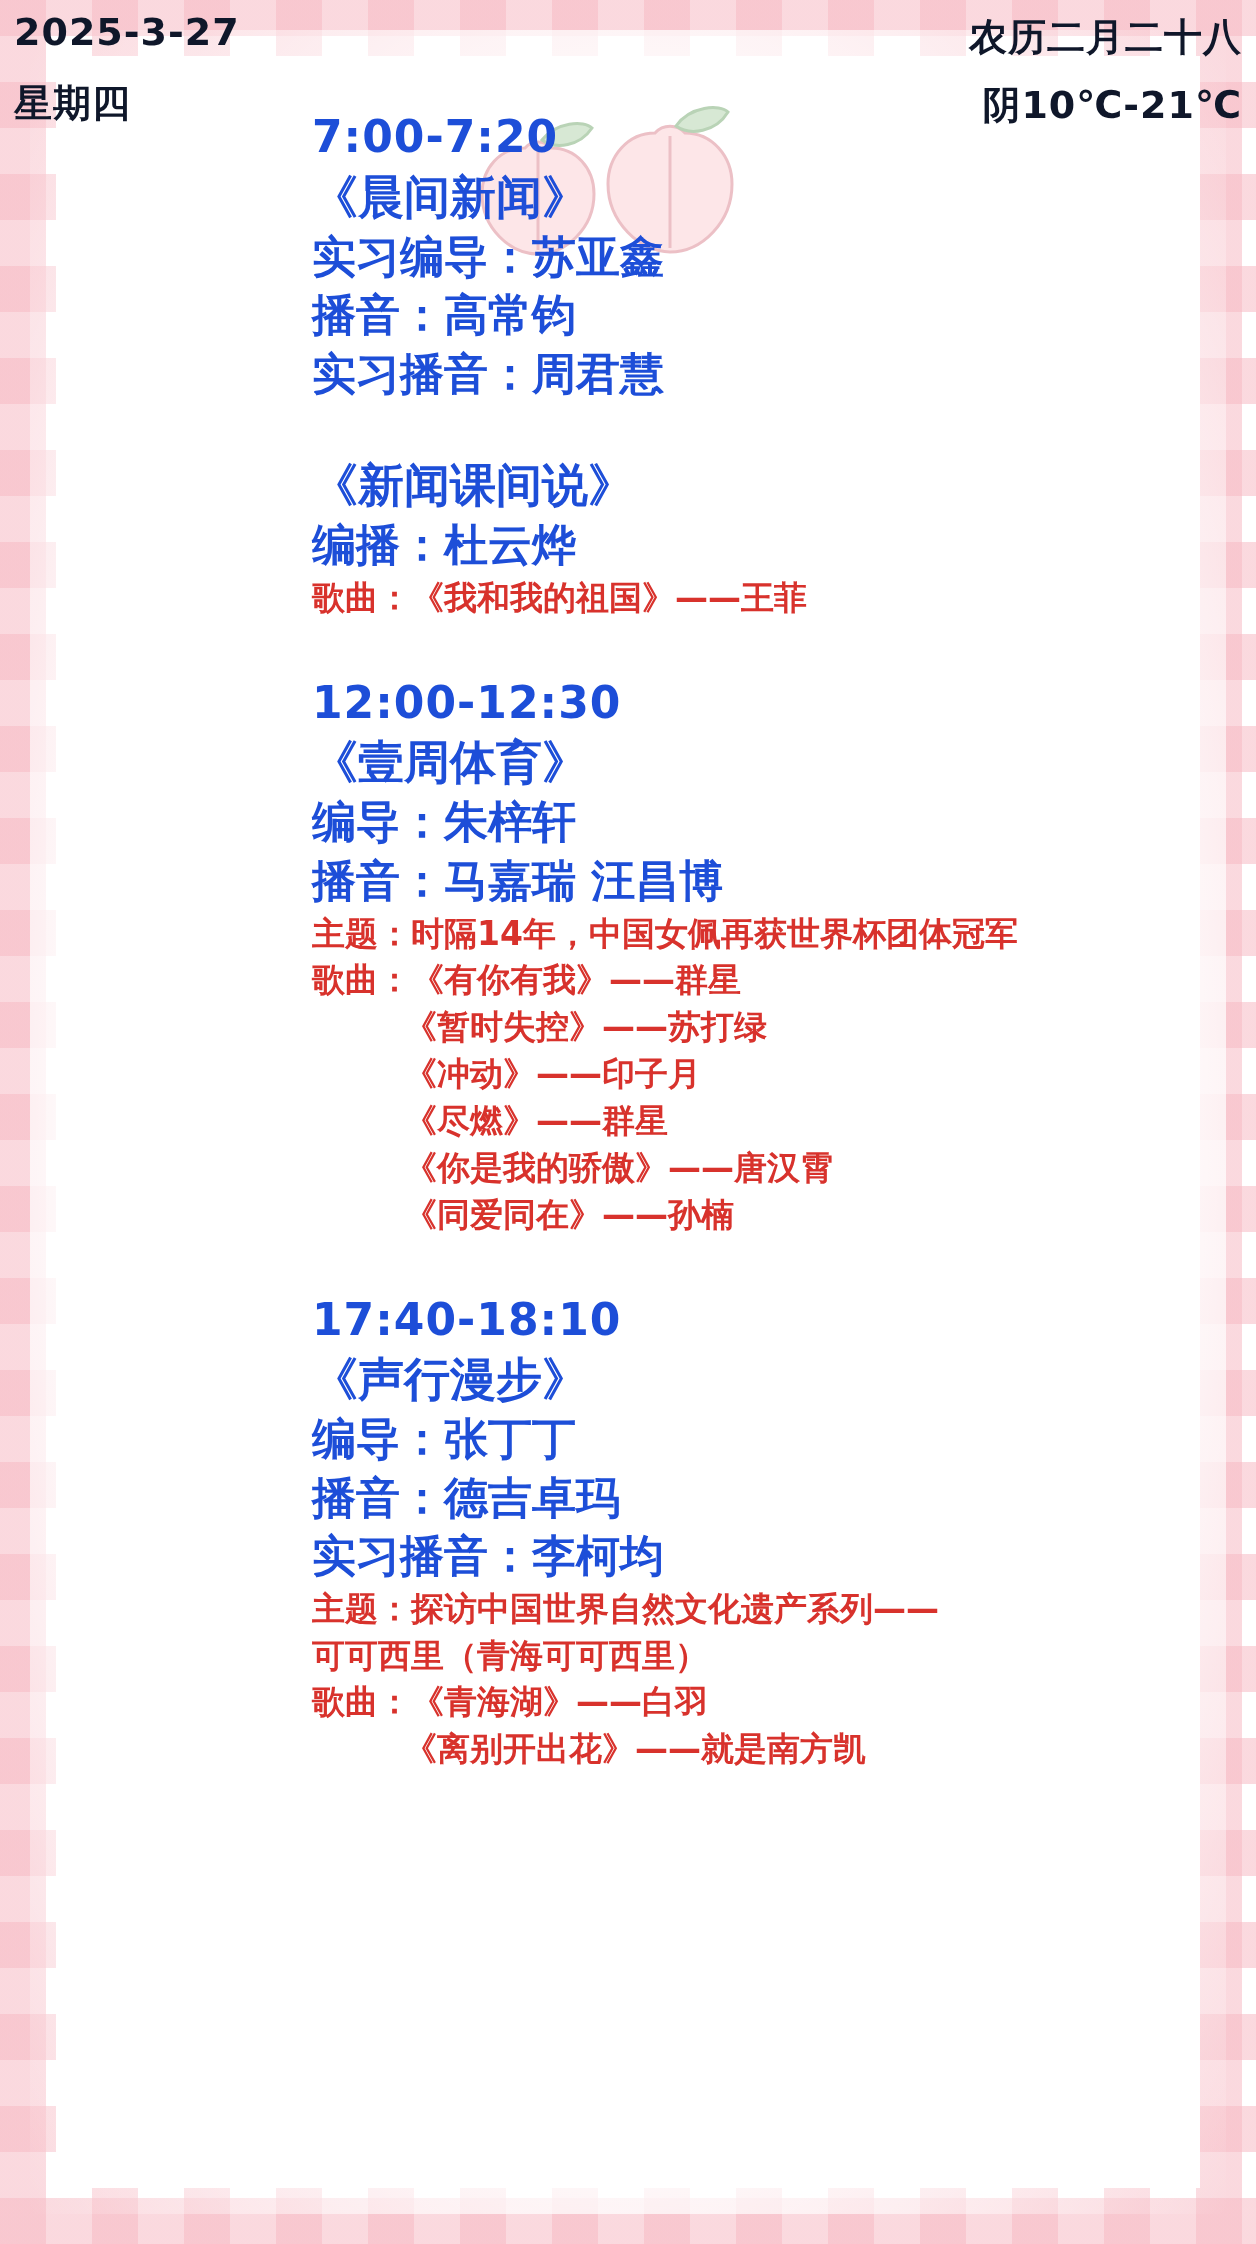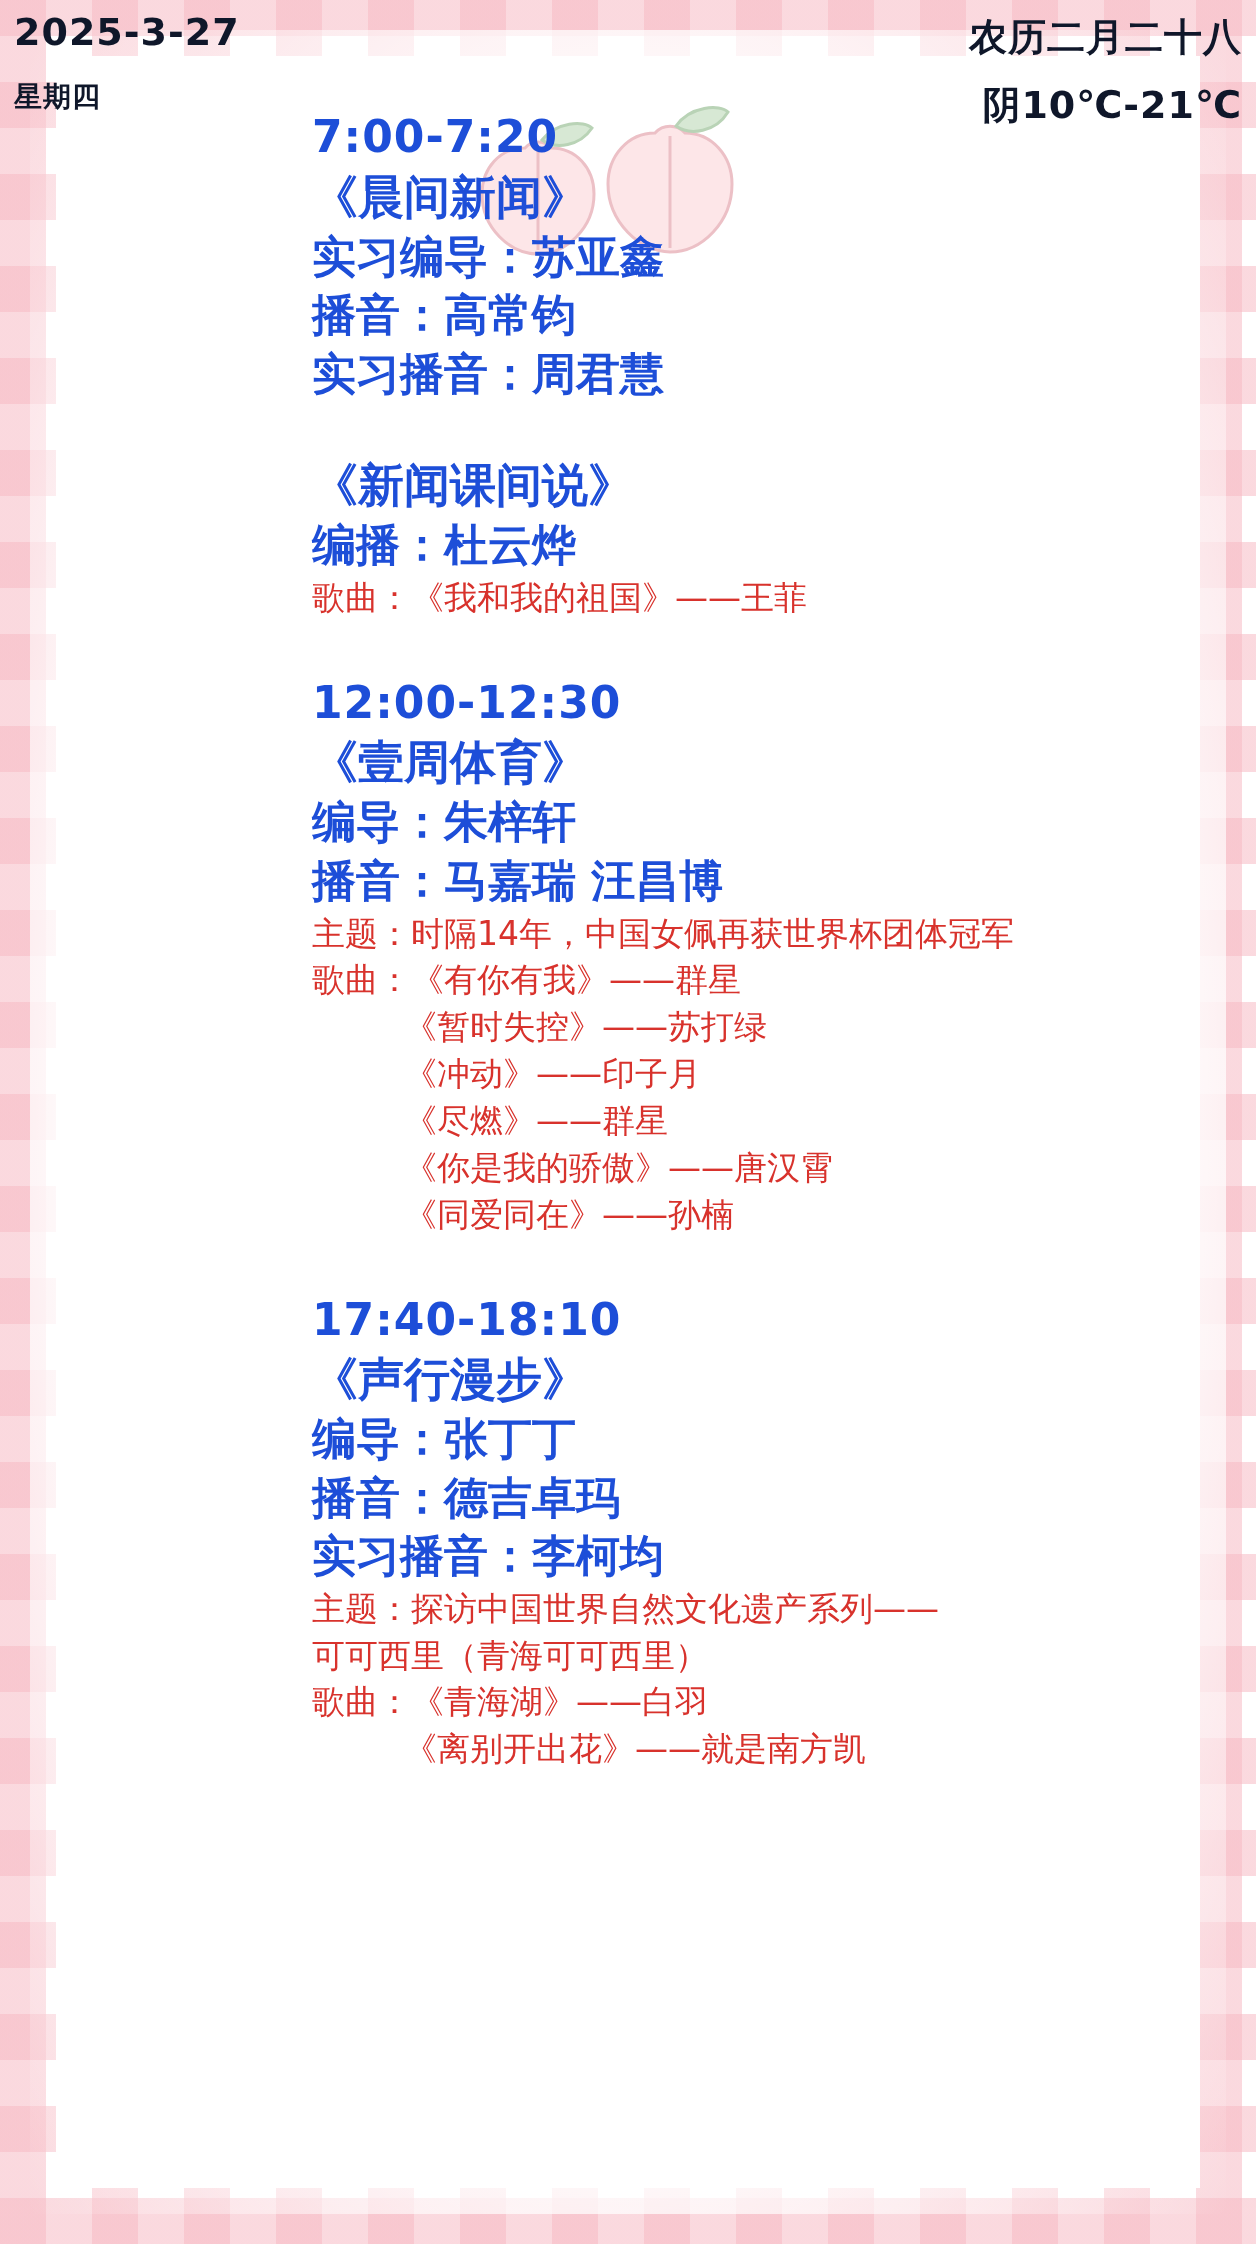--- a/index.html
+++ b/index.html
@@ -67,21 +67,21 @@
 
   .hdr {
     position: absolute;
     font-family: "DejaVu Sans", sans-serif;
     font-weight: bold;
     color: #0f172a;
     letter-spacing: 1px;
     white-space: nowrap;
   }
   .hdr-date     { left: 14px;  top: 10px;  font-size: 38px; }
-  .hdr-weekday  { left: 14px;  top: 78px;  font-size: 28px; }
+  .hdr-weekday  { left: 14px;  top: 78px;  font-size: 38px; }
   .hdr-lunar    { right: 14px; top: 12px;  font-size: 38px; text-align: right; }
   .hdr-weather  { right: 14px; top: 80px;  font-size: 38px; text-align: right; }
 
   .program-list {
     position: absolute;
     left: 312px;
     top: 108px;
     width: 900px;
   }
 
@@ -100,21 +100,21 @@
   .line.time {
     letter-spacing: 1px;
   }
   .line.title {
     font-size: 46px;
   }
 
   .red {
     color: #d8322c;
     font-family: "DejaVu Sans", sans-serif;
-    font-weight: normal;
+    font-weight: bold;
     font-size: 33px;
     line-height: 1.42;
     white-space: nowrap;
   }
   .red.indent {
     padding-left: 92px;
   }
 </style>
 </head>
 <body>

